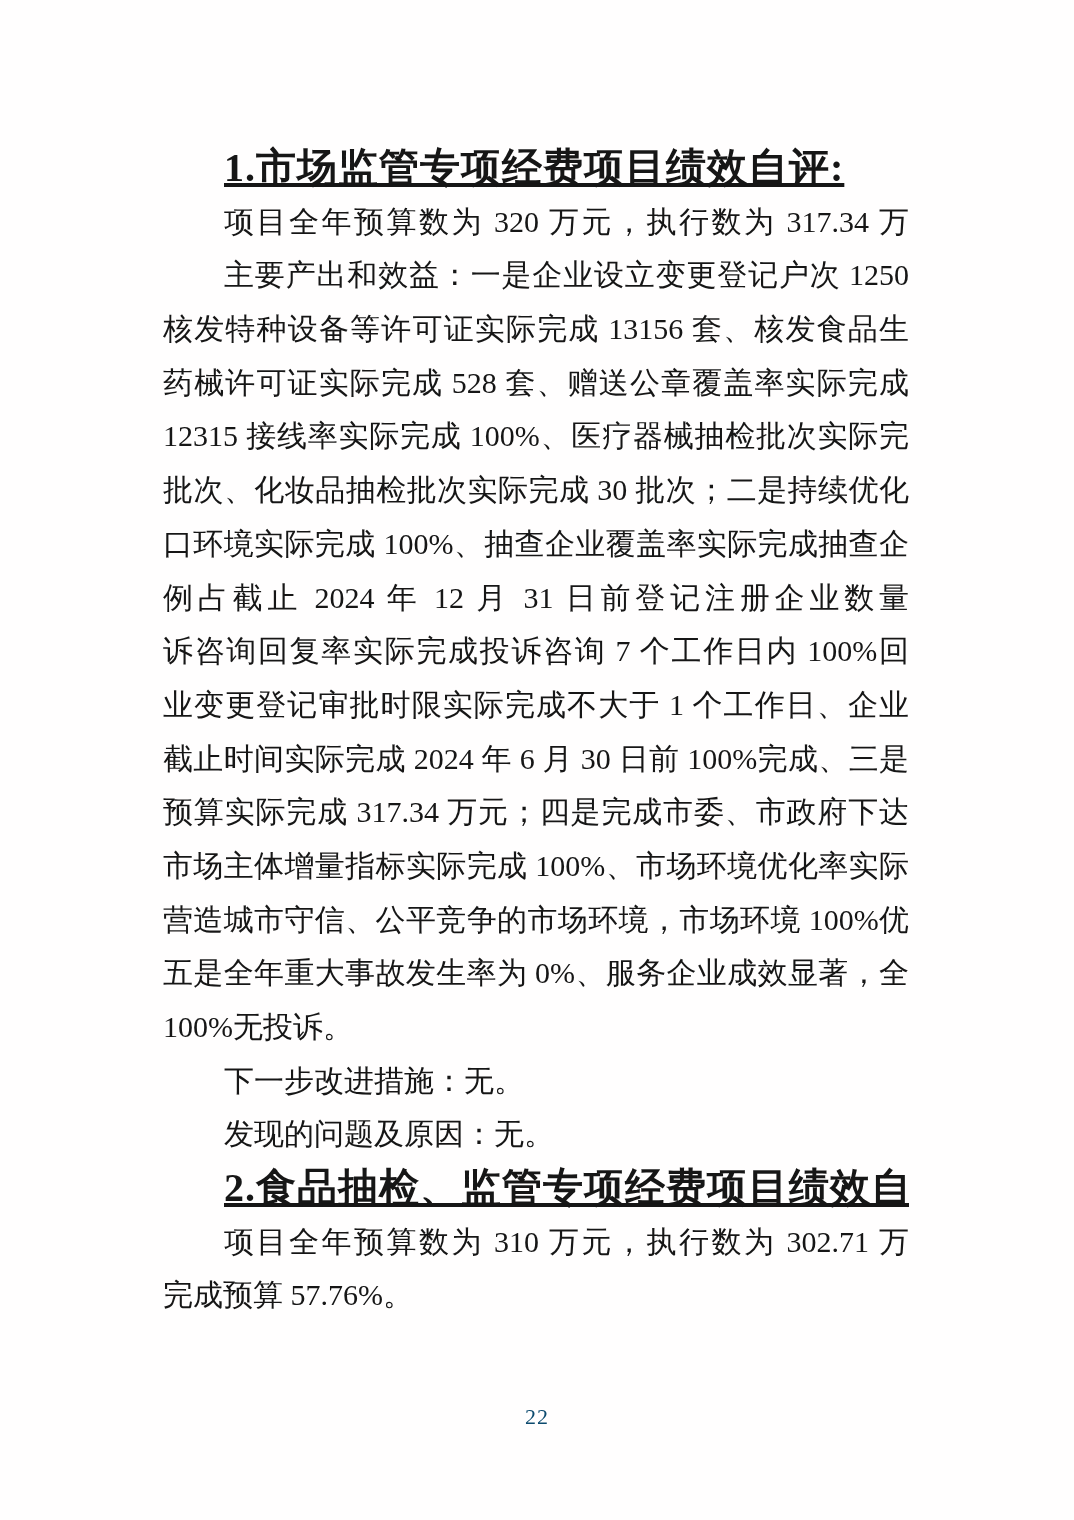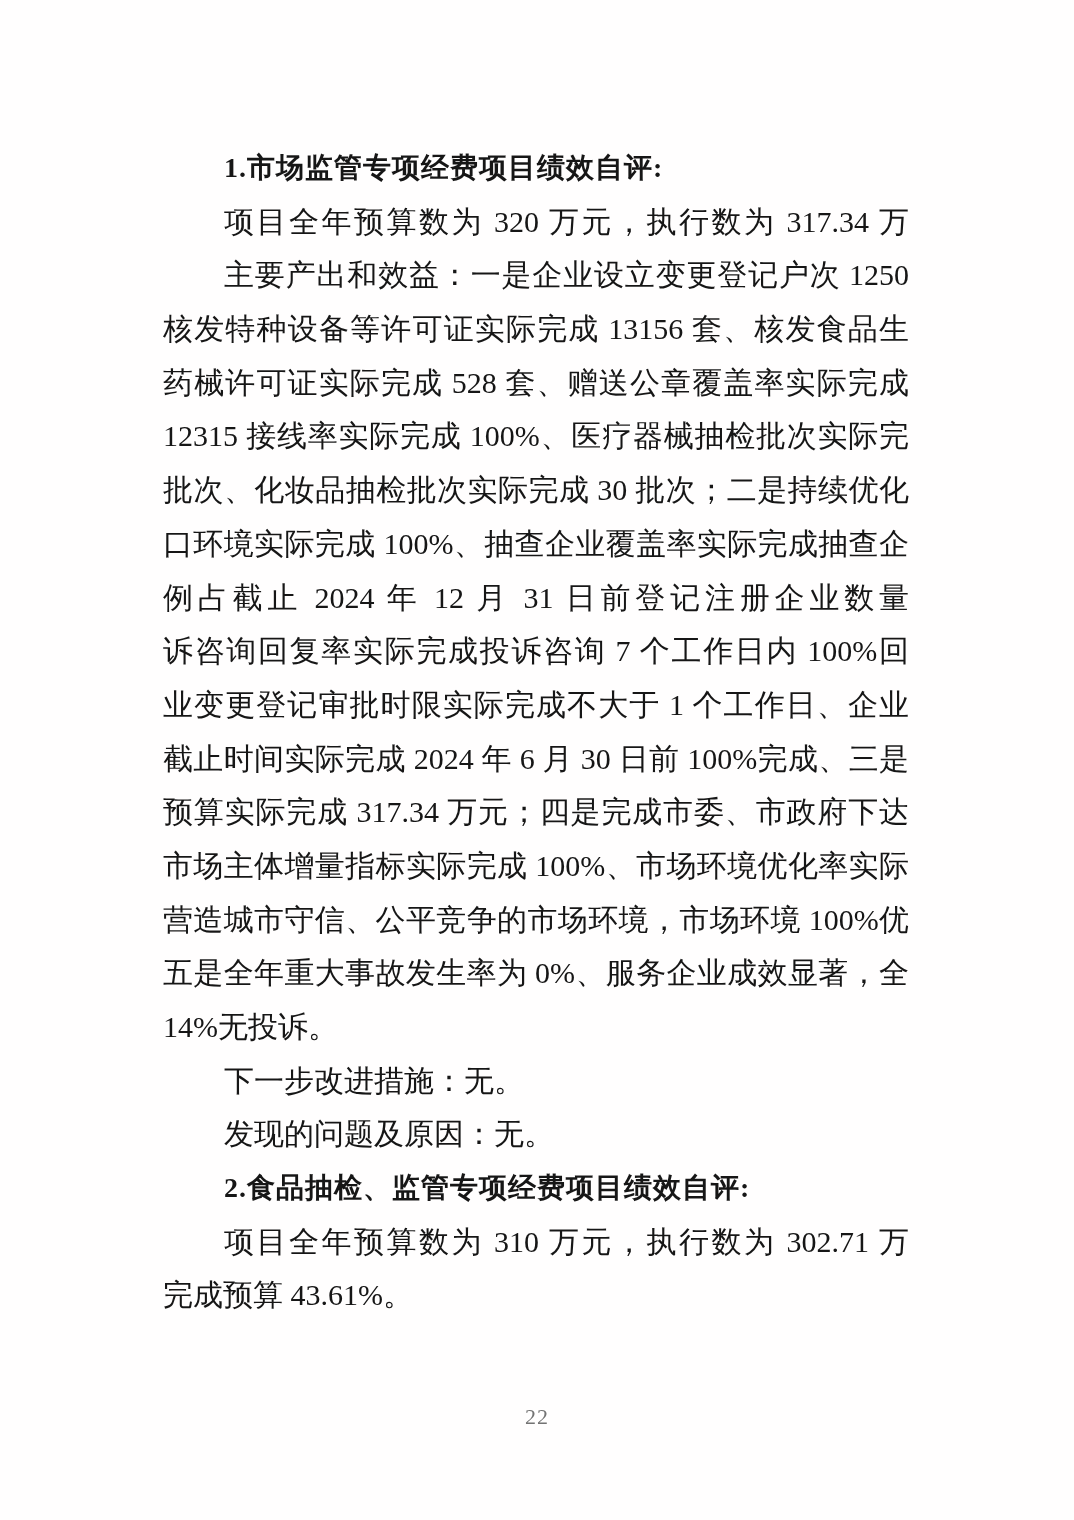--- a/index.html
+++ b/index.html
@@ -35,31 +35,32 @@
     white-space: normal;
     text-align: justify;
     text-align-last: justify;
   }
   
   .line.indent {
     text-indent: 61px;
   }
   .line.h {
     font-weight: bold;
-    font-size: 28px;
+    font-size: 40px;
     letter-spacing: 1px;
+    text-decoration: underline;
   }
   .pagenum {
     position: absolute;
     left: 0;
     top: 1404px;
     width: 100%;
     text-align: center;
     font-size: 22px;
-    color: #737373;
+    color: #0c4a6e;
     letter-spacing: 1px;
   }
 </style>
 </head>
 <body>
 
 <div class="page">
   <div class="textcol">
 
     <div class="line h indent">1.市场监管专项经费项目绩效自评:</div>
@@ -73,26 +74,26 @@
     <div class="line j">批次、化妆品抽检批次实际完成 30 批次；二是持续优化窗</div>
     <div class="line j">口环境实际完成 100%、抽查企业覆盖率实际完成抽查企业比</div>
     <div class="line j">例占截止 2024 年 12 月 31 日前登记注册企业数量 3.24%、投</div>
     <div class="line j">诉咨询回复率实际完成投诉咨询 7 个工作日内 100%回复、企</div>
     <div class="line j">业变更登记审批时限实际完成不大于 1 个工作日、企业年报</div>
     <div class="line j">截止时间实际完成 2024 年 6 月 30 日前 100%完成、三是年初</div>
     <div class="line j">预算实际完成 317.34 万元；四是完成市委、市政府下达的</div>
     <div class="line j">市场主体增量指标实际完成 100%、市场环境优化率实际完成</div>
     <div class="line j">营造城市守信、公平竞争的市场环境，市场环境 100%优化、</div>
     <div class="line j">五是全年重大事故发生率为 0%、服务企业成效显著，全年</div>
-    <div class="line">14%无投诉。</div>
+    <div class="line">100%无投诉。</div>
 
     <div class="line indent">下一步改进措施：无。</div>
     <div class="line indent">发现的问题及原因：无。</div>
 
     <div class="line h indent">2.食品抽检、监管专项经费项目绩效自评:</div>
 
     <div class="line j indent">项目全年预算数为 310 万元，执行数为 302.71 万元，</div>
-    <div class="line">完成预算 43.61%。</div>
+    <div class="line">完成预算 57.76%。</div>
 
   </div>
 
   <div class="pagenum">22</div>
 </div>
 
 </body></html>

